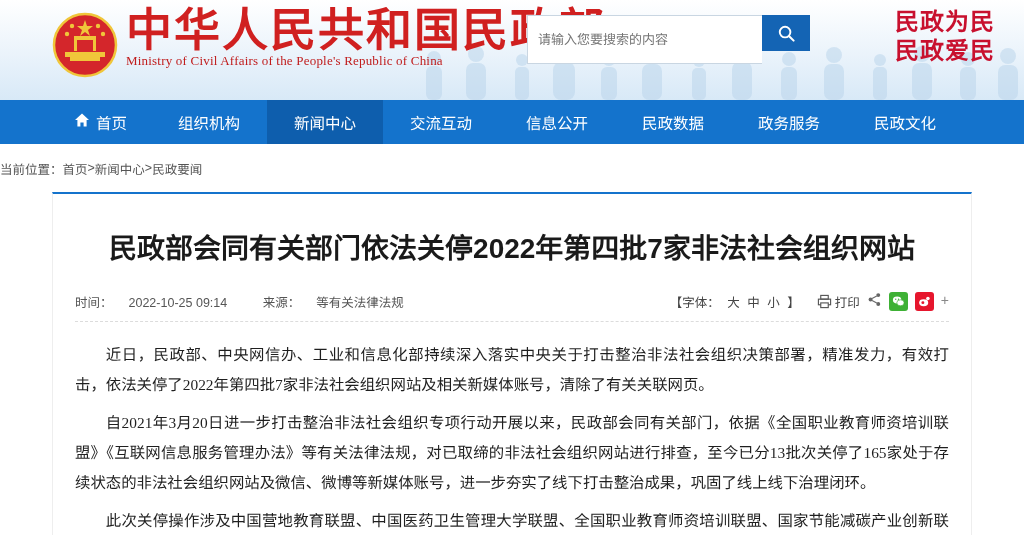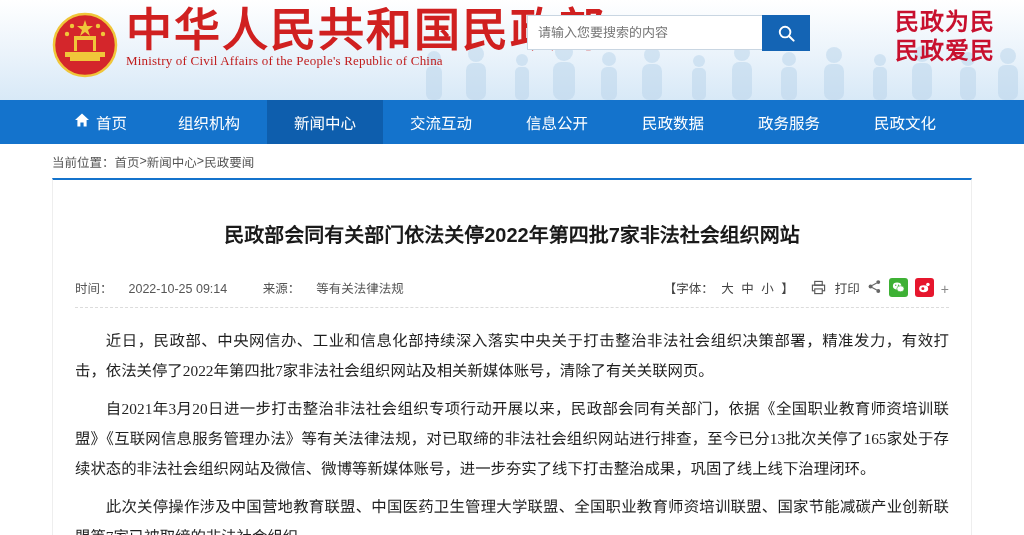--- a/index.html
+++ b/index.html
@@ -49,21 +49,21 @@
     font-family: "Liberation Serif", serif;
   }
   .search-wrap {
     position: absolute;
     left: 527px; top: 15px;
     display: flex;
     height: 36px;
   }
   .search-input {
     width: 235px;
-    height: 35px;
+    height: 49px;
     border: 1px solid #c9d6e2;
     border-right: none;
     background: #fff;
     padding: 0 10px;
     font-size: 13px;
     color: #999;
     outline: none;
     font-family: "Liberation Sans", sans-serif;
   }
   .search-btn {
@@ -102,70 +102,69 @@
     padding: 0 27px;
     cursor: pointer;
     white-space: nowrap;
   }
   .nav-item.home { padding-left: 22px; padding-right: 24px; }
   .nav-item.active { background: #0e5ead; }
   .home-icon { margin-right: 6px; display: inline-block; }
 
   
   .breadcrumb {
-    height: 34px;
+    height: 48px;
     display: flex;
     align-items: center;
-    padding-left: 52px;
     font-size: 12.5px;
     color: #555;
     background: #fff;
   }
   .breadcrumb a { color: #555; text-decoration: none; }
 
   
   .article-wrap {
     margin: 0 52px;
     border-top: 2px solid #1473cc;
     background: #fff;
     padding: 0 22px;
     height: 358px;
     border-left: 1px solid #eee;
     border-right: 1px solid #eee;
   }
   .article-title {
     text-align: center;
-    font-size: 20px;
+    font-size: 28px;
     font-weight: bold;
     color: #1a1a1a;
     margin: 38px 0 0 0;
     line-height: 34px;
     font-family: "Liberation Sans", sans-serif;
   }
   .meta-row {
     display: flex;
     align-items: center;
     justify-content: space-between;
     margin-top: 26px;
     padding-bottom: 10px;
     border-bottom: 1px dashed #dcdcdc;
     font-size: 12.5px;
     color: #555;
   }
   .meta-left span { margin-right: 16px; }
   .meta-right {
     display: flex;
-    align-items: flex-end;
+    align-items: flex-start;
     font-size: 12.5px;
     color: #444;
     gap: 7px;
   }
   .fontsize-group { margin-right: 8px; }
   .fontsize-group span { margin: 0 2px; cursor: pointer; }
-  .print-item { display: flex; align-items: center; gap: 9px; cursor: pointer; }
+  .print-item { display: flex; align-items: center; gap: 3px; cursor: pointer; }
   .share-ico {
     width: 19px; height: 19px;
     border-radius: 3px;
     display: inline-flex;
     align-items: center; justify-content: center;
     color: #fff; font-size: 11px;
     cursor: pointer;
   }
   .share-wechat { background: #3eb135; }
   .share-weibo { background: #e6162d; }

